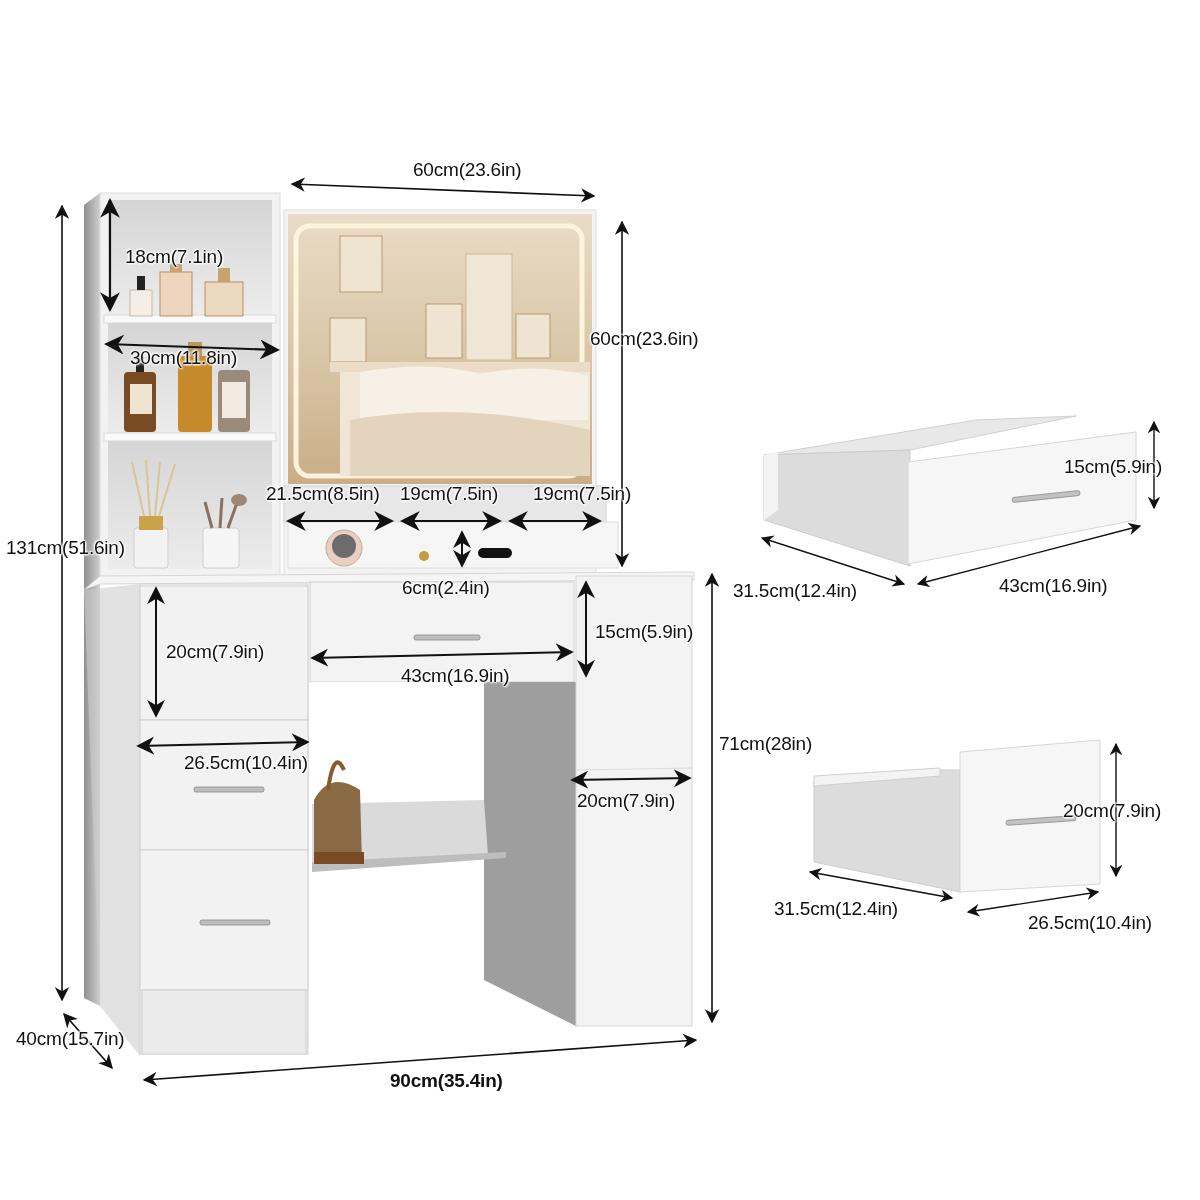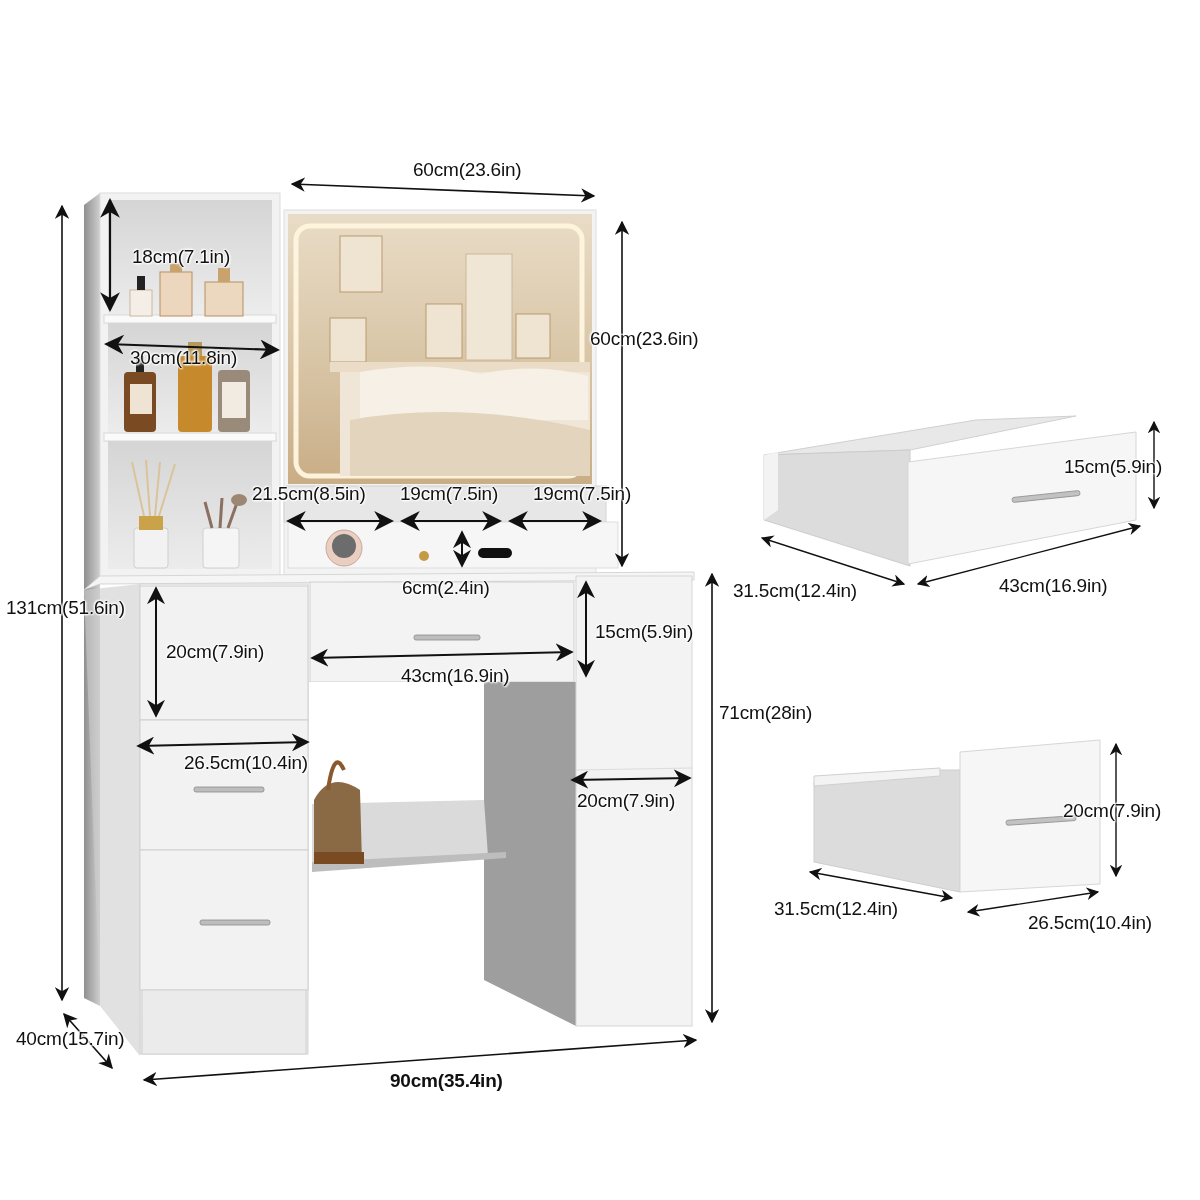--- a/index.html
+++ b/index.html
@@ -191,33 +191,33 @@
     </g>
     <g stroke="#111" stroke-width="1.4" fill="none">
       <line x1="1116" y1="744" x2="1116" y2="876" marker-start="url(#ah)" marker-end="url(#ah)"></line>
       <line x1="810" y1="872" x2="952" y2="898" marker-start="url(#ah)" marker-end="url(#ah)"></line>
       <line x1="968" y1="912" x2="1098" y2="892" marker-start="url(#ah)" marker-end="url(#ah)"></line>
     </g>
   </svg>
 
   <span class="lbl" style="left:413px;top:160px;">60cm(23.6in)</span>
   <span class="lbl" style="left:590px;top:329px;">60cm(23.6in)</span>
-  <span class="lbl" style="left:132px;top:247px;text-align:right;">18cm(7.1in)</span>
+  <span class="lbl" style="left:125px;top:247px;text-align:right;">18cm(7.1in)</span>
   <span class="lbl" style="left:130px;top:348px;">30cm(11.8in)</span>
-  <span class="lbl" style="left:252px;top:484px;">21.5cm(8.5in)</span>
+  <span class="lbl" style="left:266px;top:484px;">21.5cm(8.5in)</span>
   <span class="lbl" style="left:400px;top:484px;">19cm(7.5in)</span>
   <span class="lbl" style="left:533px;top:484px;">19cm(7.5in)</span>
   <span class="lbl" style="left:402px;top:578px;">6cm(2.4in)</span>
-  <span class="lbl" style="left:6px;top:598px;text-align:right;">131cm(51.6in)</span>
+  <span class="lbl" style="left:6px;top:538px;text-align:right;">131cm(51.6in)</span>
   <span class="lbl" style="left:166px;top:642px;">20cm(7.9in)</span>
   <span class="lbl" style="left:401px;top:666px;">43cm(16.9in)</span>
   <span class="lbl" style="left:595px;top:622px;">15cm(5.9in)</span>
   <span class="lbl" style="left:184px;top:753px;">26.5cm(10.4in)</span>
   <span class="lbl" style="left:577px;top:791px;">20cm(7.9in)</span>
-  <span class="lbl" style="left:719px;top:703px;">71cm(28in)</span>
+  <span class="lbl" style="left:719px;top:734px;">71cm(28in)</span>
   <span class="lbl" style="left:16px;top:1029px;">40cm(15.7in)</span>
   <span class="lbl" style="left:390px;top:1071px;font-weight:bold;">90cm(35.4in)</span>
 
   <span class="lbl" style="left:1064px;top:457px;">15cm(5.9in)</span>
   <span class="lbl" style="left:733px;top:581px;">31.5cm(12.4in)</span>
   <span class="lbl" style="left:999px;top:576px;">43cm(16.9in)</span>
 
   <span class="lbl" style="left:1063px;top:801px;">20cm(7.9in)</span>
   <span class="lbl" style="left:774px;top:899px;">31.5cm(12.4in)</span>
   <span class="lbl" style="left:1028px;top:913px;">26.5cm(10.4in)</span>

